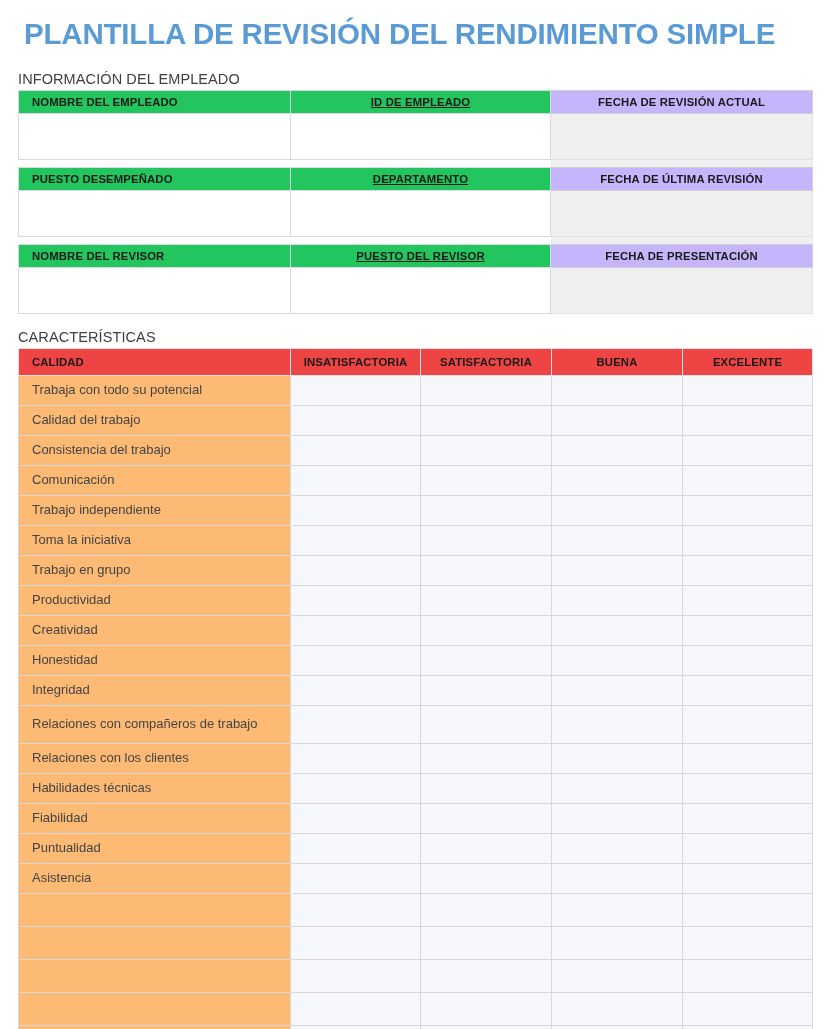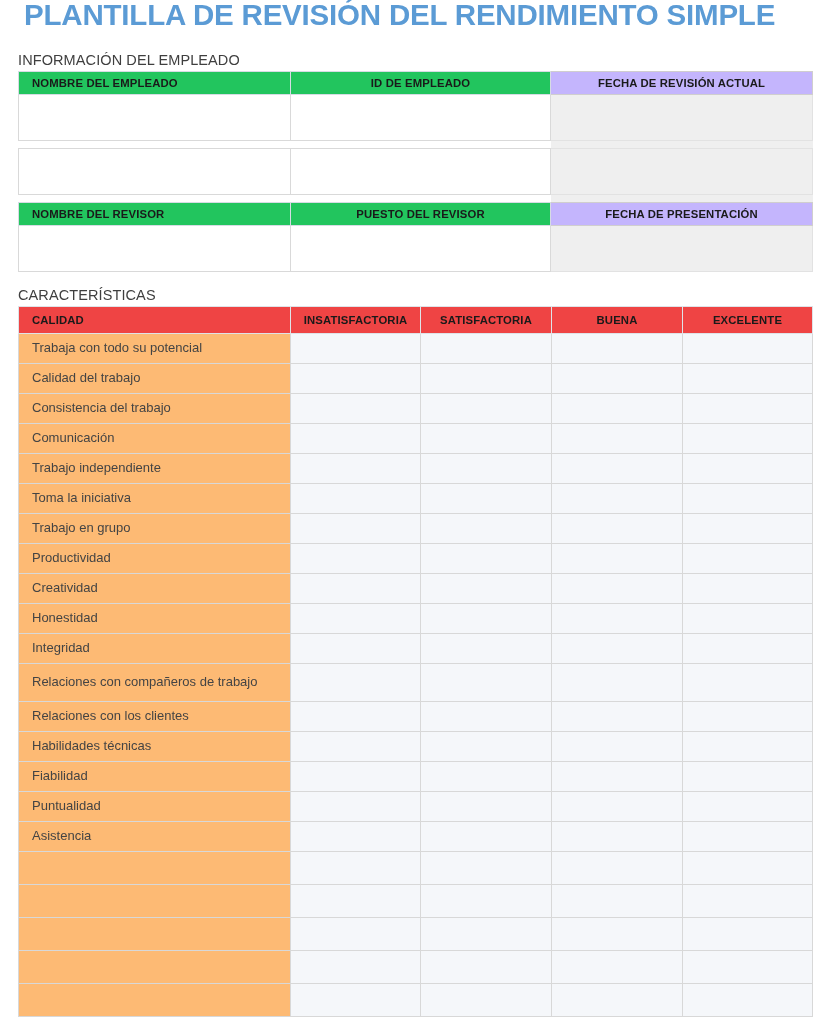--- a/index.html
+++ b/index.html
@@ -23,20 +23,21 @@
     padding: 0 14px;
   }
 
   
   .doc-title {
     color: #5b9bd5;
     font-size: 29.5px;
     font-weight: bold;
     letter-spacing: -0.2px;
     line-height: 1;
+    padding-top: 19px;
     padding-left: 10px;
     white-space: nowrap;
   }
 
   
   .section-caption {
     font-size: 14.5px;
     font-weight: normal;
     color: #3f3f3f;
     letter-spacing: 0.1px;
@@ -67,21 +68,21 @@
     font-weight: bold;
     color: #1a1a1a;
     letter-spacing: 0.15px;
     background: #22c55e;
     border-left-color: #d6dce4;
     border-right-color: #d6dce4;
     border-top-color: #d6dce4;
     border-bottom-color: #d6dce4;
   }
   .emp-head td.c1 { text-align: left; padding-left: 13px; }
-  .emp-head td.c2 { text-align: center; }
+  .emp-head td.c2 { text-align: center; text-decoration: underline; }
   .emp-head td.c3 {
     text-align: center;
     background: #c4b5fd;
     border-color: #d0cece;
   }
 
   .emp-body td {
     height: 45px;
     background: #ffffff;
     border-color: #d9d9d9;
@@ -153,20 +154,25 @@
         </tr>
         <tr class="emp-body">
           <td class="c1"></td>
           <td class="c2"></td>
           <td class="c3"></td>
         </tr>
         <tr class="emp-gap">
           <td class="c1"></td>
           <td class="c2"></td>
           <td class="c3"></td>
+        </tr>
+        <tr class="emp-head">
+          <td class="c1">PUESTO DESEMPEÑADO</td>
+          <td class="c2">DEPARTAMENTO</td>
+          <td class="c3">FECHA DE ÚLTIMA REVISIÓN</td>
         </tr>
         <tr class="emp-body">
           <td class="c1"></td>
           <td class="c2"></td>
           <td class="c3"></td>
         </tr>
         <tr class="emp-gap">
           <td class="c1"></td>
           <td class="c2"></td>
           <td class="c3"></td>

